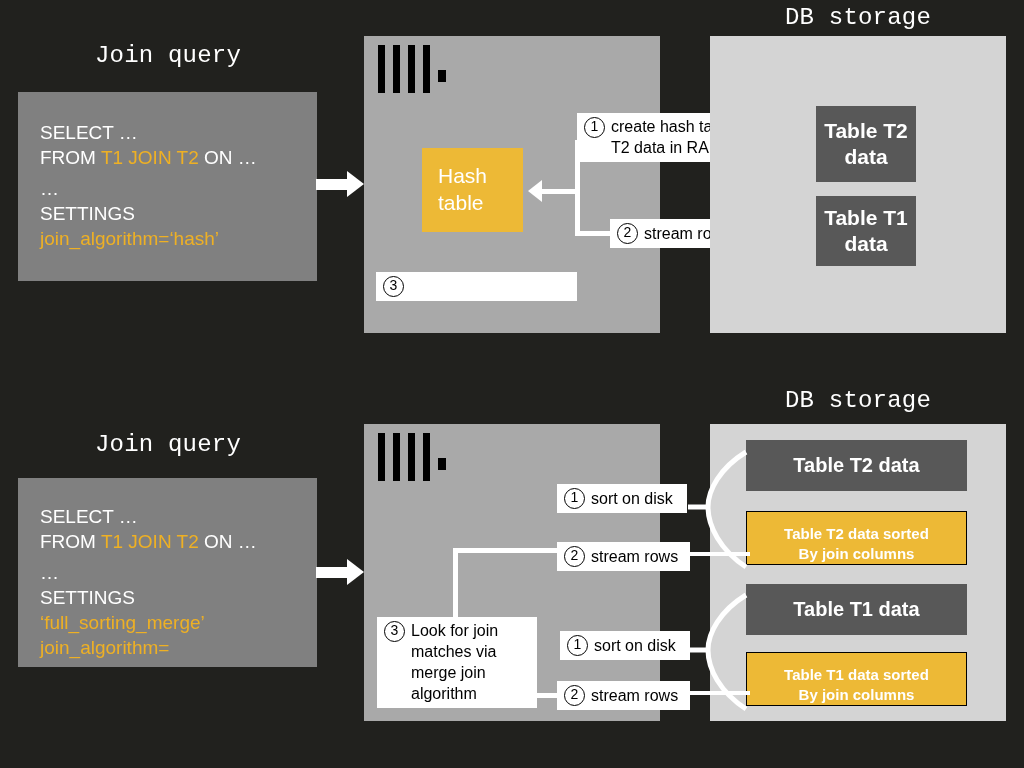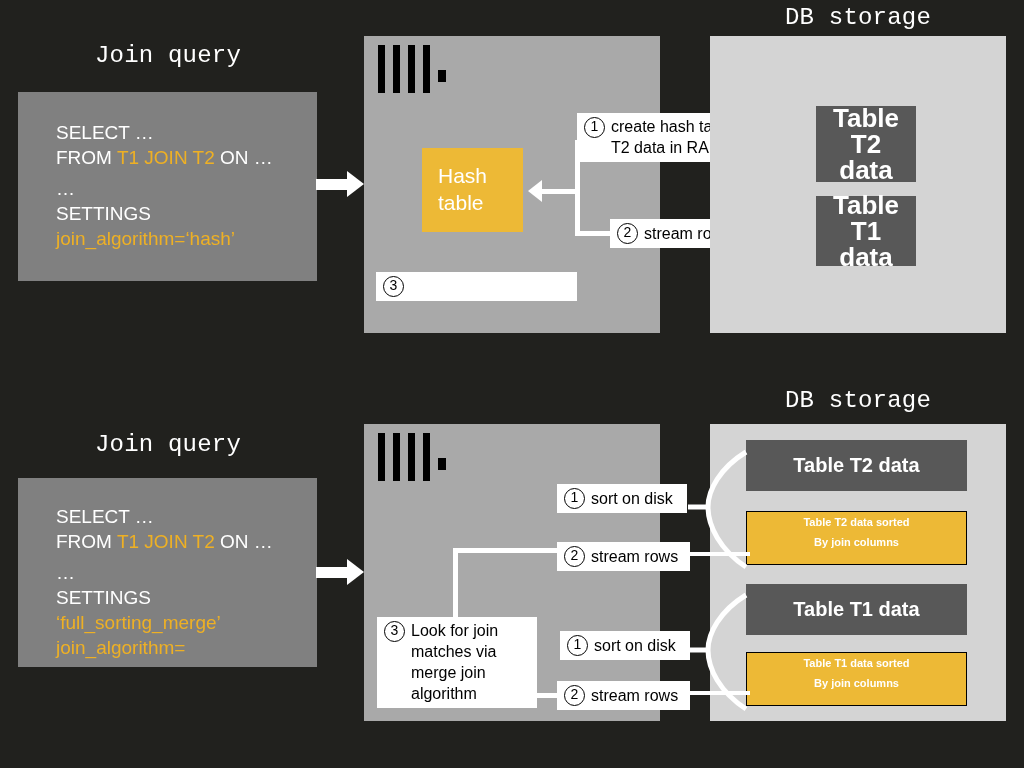--- a/index.html
+++ b/index.html
@@ -22,21 +22,21 @@
     white-space:nowrap;
     font-family:Liberation Mono, monospace;
   }
 
   
   .querybox{
     background:#808080;
     color:#ffffff;
     font-size:19px;
     line-height:25px;
-    padding:28px 38px;
+    padding:28px 22px;
   }
   .kw{color:#ffffff;}
   .hl{color:#eeb024;}
 
   
   .arrow-shaft{background:#ffffff;height:11px;}
   .arrow-head{
     width:0;height:0;
     border-top:13px solid transparent;
     border-bottom:13px solid transparent;
@@ -86,29 +86,29 @@
   }
 
   
   .chip{
     background:#585858;
     color:#ffffff;
     display:flex;align-items:center;justify-content:center;
     text-align:center;
     font-weight:bold;
   }
-  .chip.big{font-size:26px;line-height:26px;}
+  .chip.big{font-size:21px;line-height:26px;}
   .chip.wide{font-size:20px;font-weight:bold;}
   .chip-sorted{
     background:#edb936;
     color:#ffffff;
     border:1.5px solid #000000;
-    display:flex;align-items:flex-start;justify-content:center;
-    text-align:center;
-    font-size:11px;line-height:20px;font-weight:bold;
+    display:flex;align-items:flex-end;justify-content:center;
+    text-align:center;
+    font-size:15px;line-height:20px;font-weight:bold;
     white-space:pre-line;
   }
 
   
   .line{background:#ffffff;}
   svg.conn{position:absolute;overflow:visible;}
 </style>
 </head>
 <body>
 

